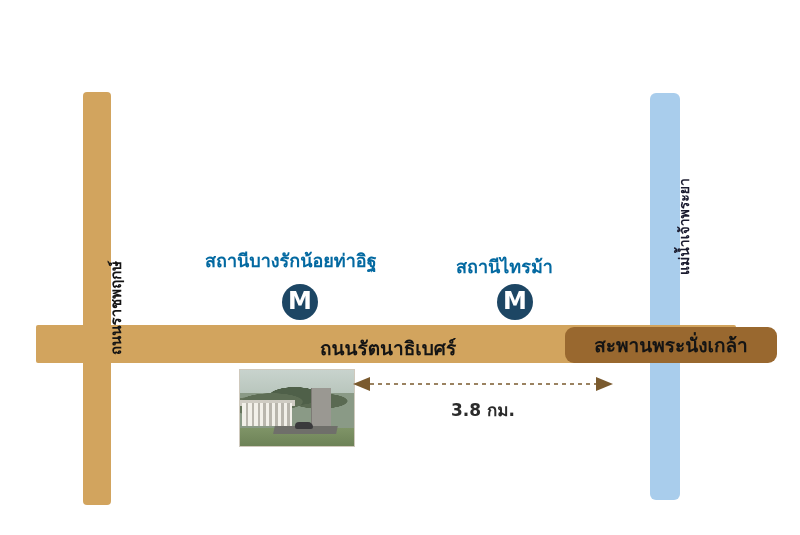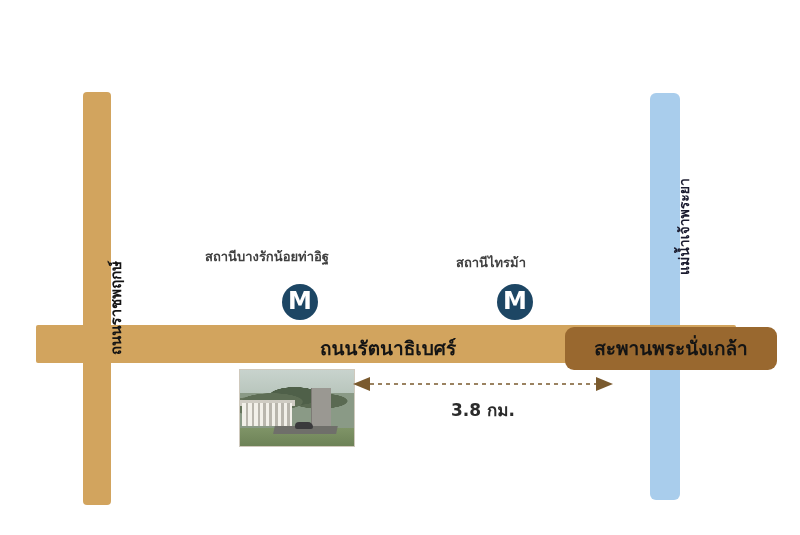--- a/index.html
+++ b/index.html
@@ -74,42 +74,42 @@
     font-weight:bold;
     color:#141414;
     z-index:7;
     white-space:nowrap;
   }
 
   
   #bridge-phranangklao{
     position:absolute;
     left:565px; top:327px;
-    width:212px; height:43px;
+    width:212px; height:36px;
     background:#99682f;
     border-radius:9px;
     z-index:8;
     display:flex;
     align-items:center;
     justify-content:center;
   }
   #bridge-phranangklao span{
     font-size:19px;
     font-weight:bold;
     color:#141414;
     white-space:nowrap;
     line-height:1;
   }
 
   
   .station-label{
     position:absolute;
-    font-size:13px;
-    font-weight:bold;
-    color:#404040;
+    font-size:18px;
+    font-weight:bold;
+    color:#0369a1;
     white-space:nowrap;
     z-index:7;
   }
   #station-label-bangraknoi{ left:205px; top:246px; }
   #station-label-saima{ left:456px; top:252px; }
 
   
   .mrt-icon{
     position:absolute;
     width:36px;height:36px;

